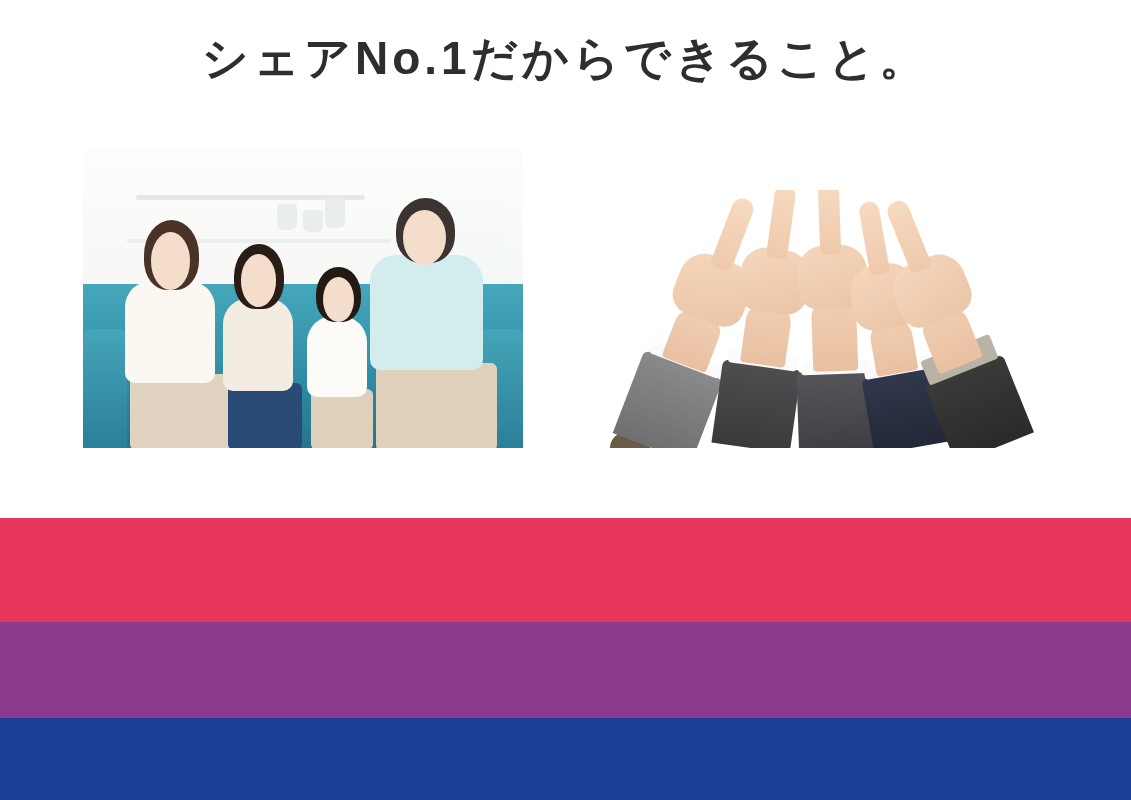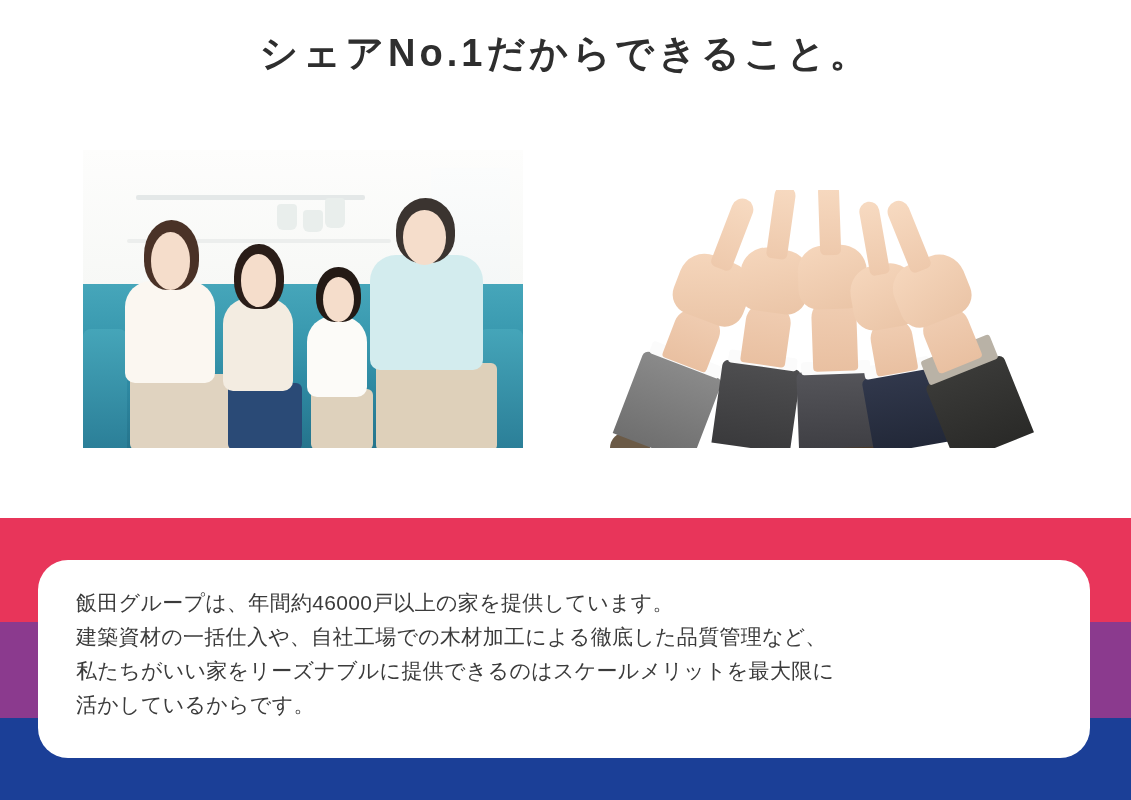--- a/index.html
+++ b/index.html
@@ -18,21 +18,21 @@
     width:1131px;
     height:800px;
     background:#ffffff;
   }
 
   
   .heading {
     position:absolute;
     top:30px; left:0; width:1131px;
     text-align:center;
-    font-size:38px;
+    font-size:46px;
     font-weight:700;
     letter-spacing:4px;
     color:#2e2e2e;
     line-height:1.25;
     white-space:nowrap;
   }
 
   
   .photo-row { position:absolute; top:150px; left:0; width:1131px; height:300px; }
 
@@ -318,20 +318,14 @@
           <div class="h-finger"></div>
         </div>
       </div>
     </div>
   </div>
 
   <div class="band band-red"></div>
   <div class="band band-purple"></div>
   <div class="band band-blue"></div>
 
-  <div class="card">
-    <div class="card-text">飯田グループは、年間約46000戸以上の家を提供しています。
-建築資材の一括仕入や、自社工場での木材加工による徹底した品質管理など、
-私たちがいい家をリーズナブルに提供できるのはスケールメリットを最大限に
-活かしているからです。</div>
-  </div>
 
 </div>
 
 </body></html>

